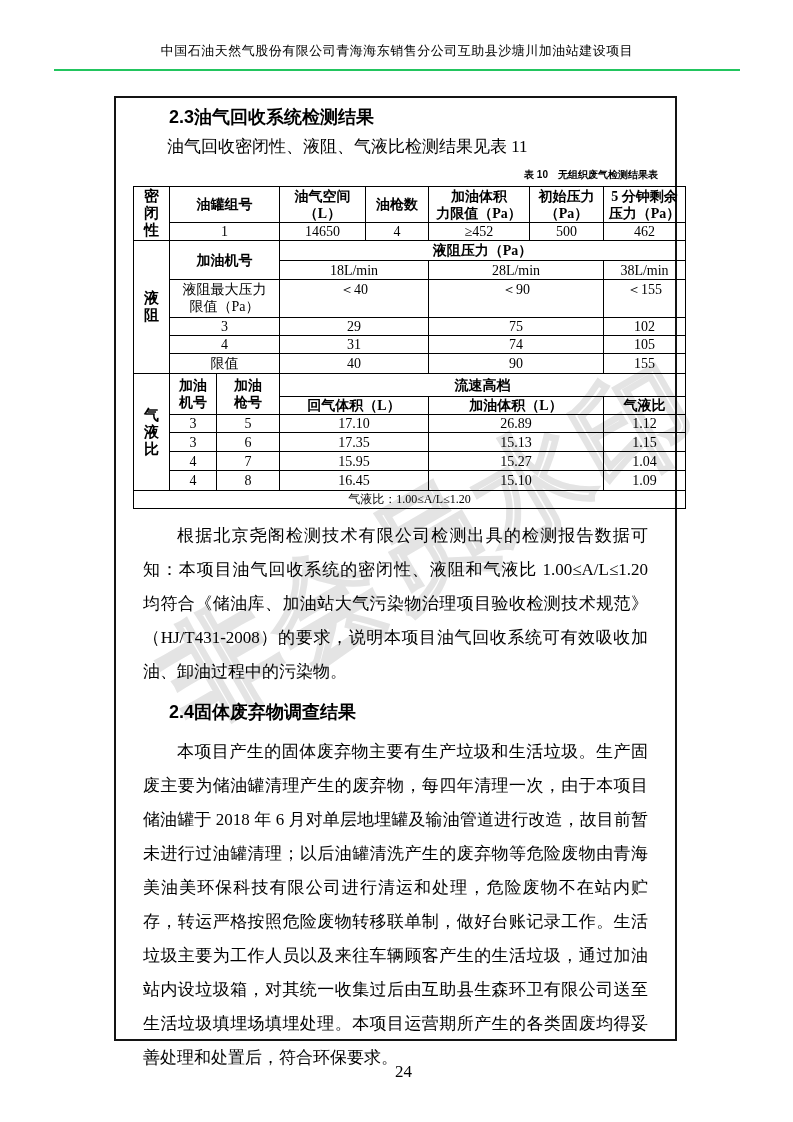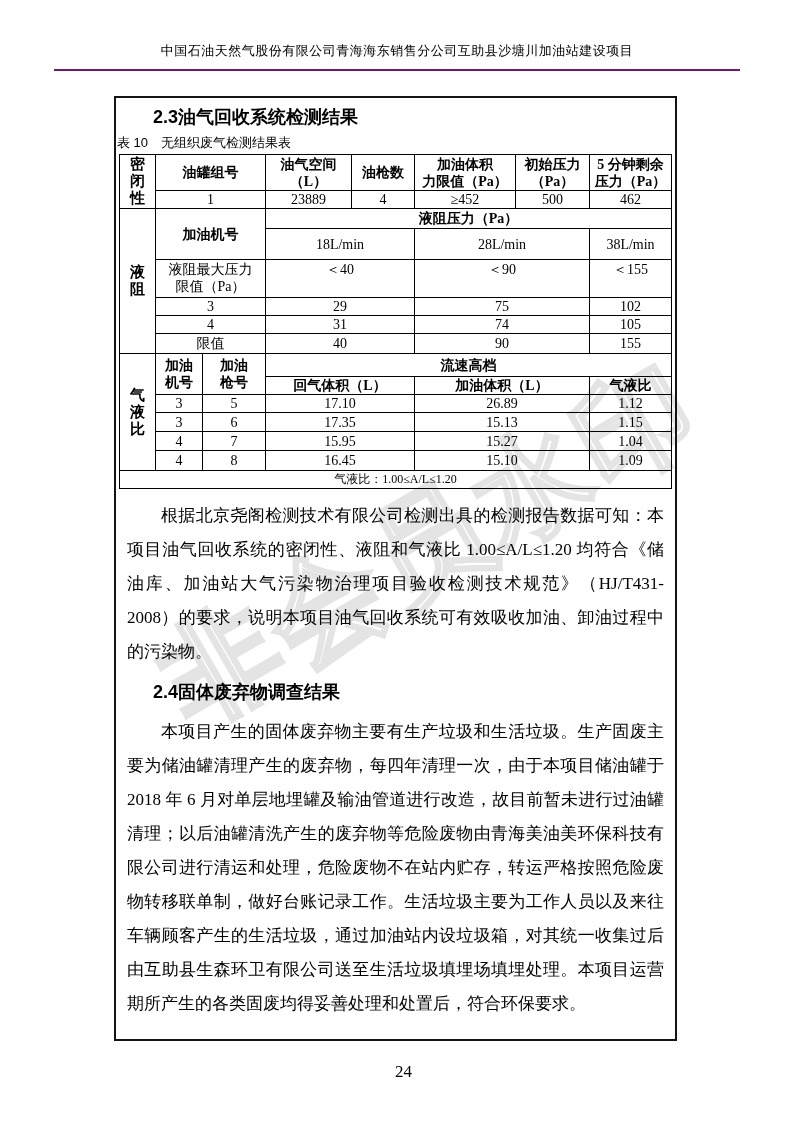--- a/index.html
+++ b/index.html
@@ -5,44 +5,44 @@
   html,body{margin:0;padding:0;}
   body{
     width:793px;height:1122px;position:relative;background:#ffffff;color:#000;
     font-family:"Liberation Serif","DejaVu Serif",serif;
     overflow:hidden;
   }
   
   .doc-header{
     position:absolute;top:42px;left:54px;width:686px;
     text-align:center;font-size:13px;letter-spacing:.5px;
-    padding-bottom:9px;border-bottom:2px solid #701a75;
+    padding-bottom:9px;border-bottom:2px solid #22c55e;
   }
   
   .watermark{
     position:absolute;left:430px;top:545px;z-index:0;
     transform:translate(-50%,-50%) rotate(-30deg);
     font-size:115px;font-weight:bold;white-space:nowrap;letter-spacing:4px;
     color:#ffffff;-webkit-text-stroke:3px #e4e4e4;
     font-family:"Liberation Sans","DejaVu Sans",sans-serif;
   }
   
   .content-box{
     position:absolute;top:96px;left:114px;width:563px;height:945px;
-    box-sizing:border-box;border:2px solid #141414;padding:2px 1px;z-index:1;
+    box-sizing:border-box;border:2px solid #141414;padding:2px 17px;z-index:1;
   }
   .sec-heading{
     font-family:"Liberation Sans","DejaVu Sans",sans-serif;
     font-size:18px;font-weight:bold;line-height:26px;
     text-indent:2em;margin:4px 0 0 0;
   }
   .intro-line{font-size:17px;line-height:30px;text-indent:2em;margin:2px 0 0 0;}
   .table-title{
     font-family:"Liberation Sans","DejaVu Sans",sans-serif;
-    text-align:left;font-weight:normal;font-size:13px;line-height:22px;margin:2px 0 0 0;
+    text-align:right;font-weight:bold;font-size:10px;line-height:22px;margin:2px 0 0 0;
   }
   
   table.report{
     width:552px;margin:0 auto;border-collapse:collapse;table-layout:fixed;
     font-size:14px;
   }
   table.report td{
     border:1px solid #000;text-align:center;vertical-align:middle;
     padding:0 2px;line-height:17px;overflow:hidden;
   }
@@ -64,20 +64,21 @@
 </head>
 <body>
 
 <div class="doc-header">中国石油天然气股份有限公司青海海东销售分公司互助县沙塘川加油站建设项目</div>
 
 <div class="watermark">非会员水印</div>
 
 <div class="content-box">
 
   <div class="sec-heading">2.3油气回收系统检测结果</div>
+  <div class="intro-line">油气回收密闭性、液阻、气液比检测结果见表 11</div>
   <div class="table-title">表 10　无组织废气检测结果表</div>
 
   <table class="report">
     <colgroup>
       <col style="width:36px">
         <col style="width:47px">
         <col style="width:63px">
         <col style="width:86px">
       <col style="width:63px">
         <col style="width:101px">
@@ -96,34 +97,34 @@
       <td class="th">油枪数</td>
       <td class="th">加油体积
 力限值（Pa）</td>
       <td class="th">初始压力
 （Pa）</td>
       <td class="th">5 分钟剩余
 压力（Pa）</td>
     </tr>
     <tr style="height:18px">
       <td colspan="2">1</td>
-      <td>23889</td>
+      <td>14650</td>
       <td>4</td>
       <td>≥452</td>
       <td>500</td>
       <td>462</td>
     </tr>
 
     <tr style="height:20px">
       <td class="v-label" rowspan="6">液
 阻</td>
       <td class="th" colspan="2" rowspan="2">加油机号</td>
       <td class="th" colspan="5">液阻压力（Pa）</td>
     </tr>
-    <tr style="height:31px">
+    <tr style="height:19px">
       <td colspan="2">18L/min</td>
       <td colspan="2">28L/min</td>
       <td>38L/min</td>
     </tr>
     <tr style="height:38px" class="vtop">
       <td colspan="2">液阻最大压力
 限值（Pa）</td>
       <td colspan="2">＜40</td>
       <td colspan="2">＜90</td>
       <td>＜155</td>

